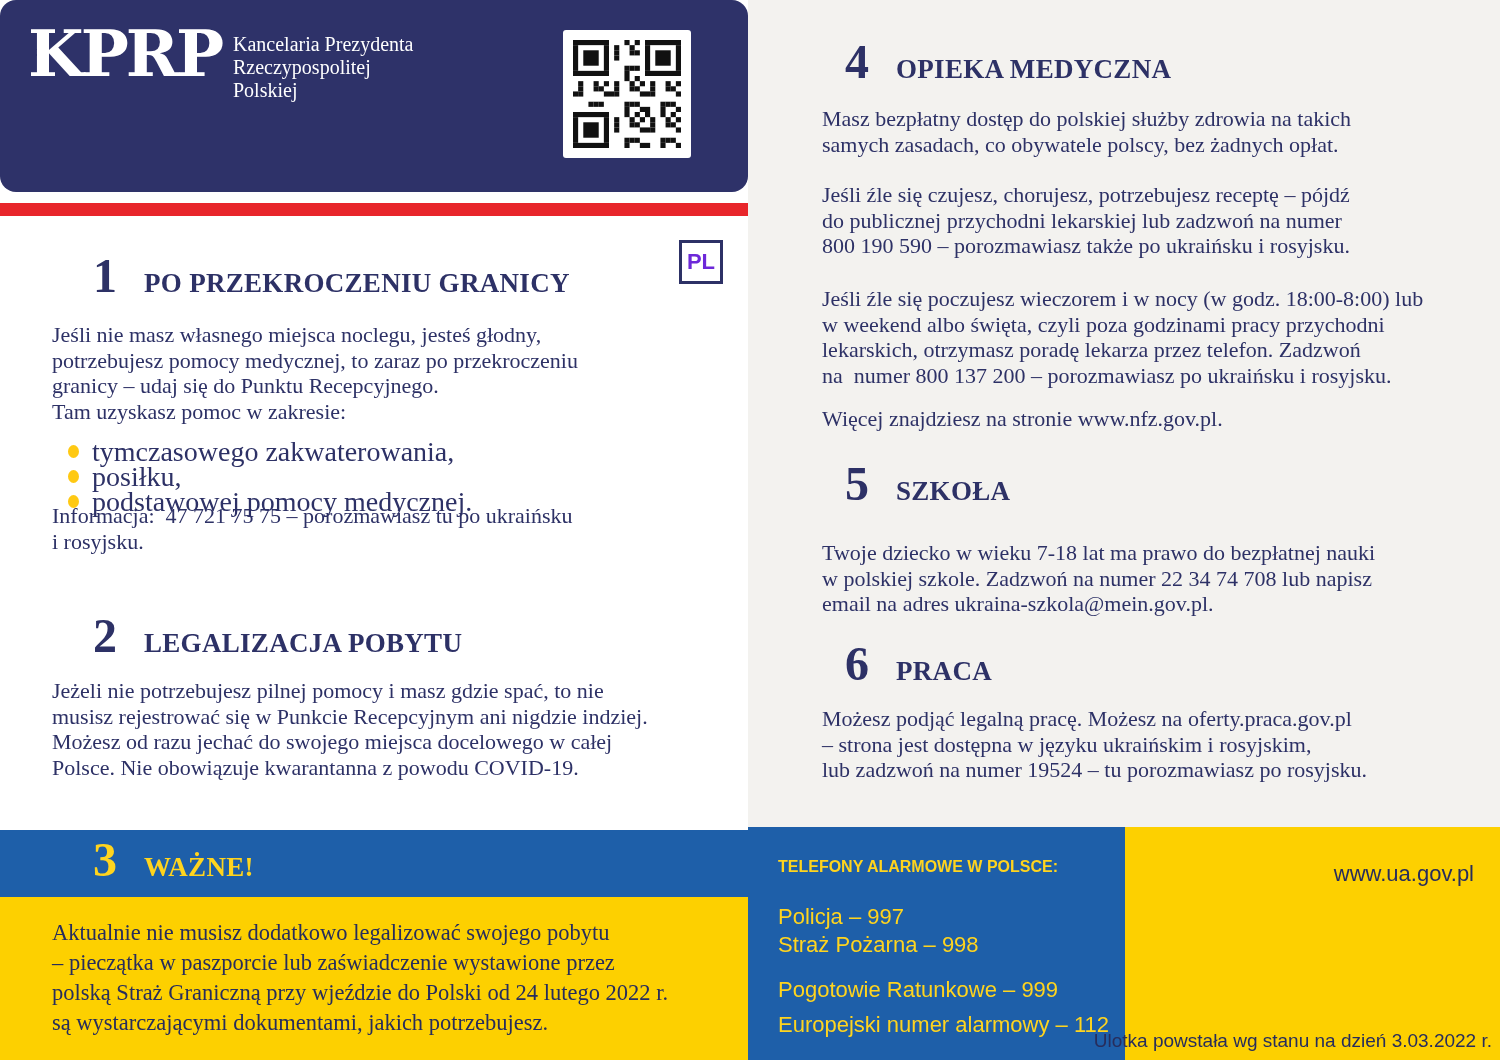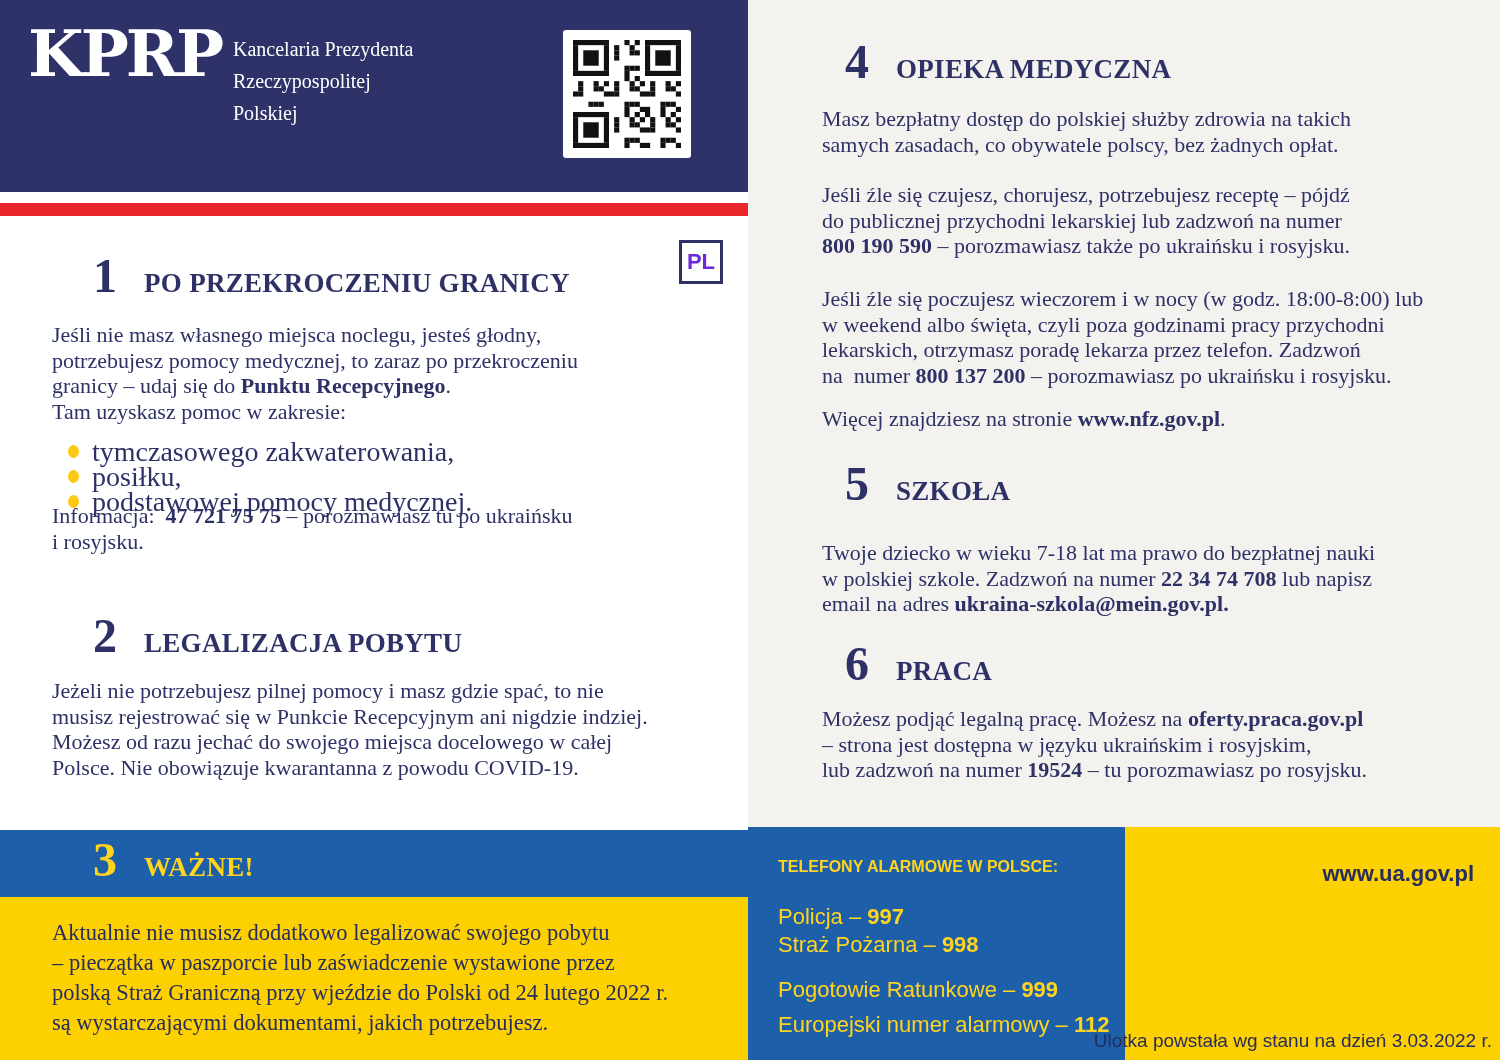--- a/index.html
+++ b/index.html
@@ -1,40 +1,40 @@
 <!DOCTYPE html>
 <html><head>
 <meta charset="utf-8">
 <style>
   html,body{margin:0;padding:0;background:#888;}
   .page{
     position:relative;width:1500px;height:1060px;background:#ffffff;
     overflow:hidden;font-family:"Liberation Serif",serif;color:#2d3166;
   }
   
-  .header{position:absolute;left:0;top:0;width:748px;height:192px;background:#2e3269;}
+  .header{position:absolute;left:0;top:0;width:748px;height:192px;background:#2e3269;border-radius:16px;}
   .logo{position:absolute;left:28px;top:14px;font-family:"DejaVu Serif",serif;
     font-weight:bold;font-size:64px;line-height:80px;color:#ffffff;letter-spacing:-3px;}
-  .org{position:absolute;left:233px;top:33px;font-size:20px;line-height:32px;
+  .org{position:absolute;left:233px;top:33px;font-size:20px;line-height:23px;
     color:#ffffff;white-space:pre-wrap;font-family:"Liberation Serif",serif;}
   .qr{position:absolute;left:563px;top:30px;width:128px;height:128px;background:#ffffff;
     border-radius:3px;display:flex;align-items:center;justify-content:center;}
   .stripe-red{position:absolute;left:0;top:203px;width:748px;height:13px;background:#e8262b;}
   .right-panel{position:absolute;left:748px;top:0;width:752px;height:827px;background:#f3f2ef;}
   
   .pl-badge{position:absolute;left:679px;top:240px;width:44px;height:44px;background:#ffffff;
     border:3px solid #2d3166;box-sizing:border-box;display:flex;align-items:center;justify-content:center;
     font-family:"Liberation Sans",sans-serif;font-weight:bold;font-size:22px;color:#6d28d9;}
   
   .sec-head{position:absolute;display:flex;align-items:baseline;gap:27px;white-space:nowrap;}
   .sec-num{font-size:48px;font-weight:bold;line-height:1;}
   .sec-title{font-size:27px;font-weight:bold;letter-spacing:.3px;}
   
   .body{position:absolute;font-size:22px;line-height:25.5px;white-space:pre-wrap;width:700px;}
-  .b{font-weight:bold;}
+  .b{font-weight:normal;}
   
   .bullets{position:absolute;list-style:none;margin:10px;padding:0;font-size:28px;line-height:25px;text-align:center;}
   .bullets li{display:flex;align-items:center;}
   .dot{width:11px;height:13px;border-radius:50%;background:#ffc913;margin:0 13px 0 6px;flex:0 0 auto;}
   
   .band-blue-left{position:absolute;left:0;top:830px;width:748px;height:67px;background:#1e5fa9;}
   .band-yellow-left{position:absolute;left:0;top:897px;width:748px;height:163px;background:#fdd000;}
   .block-blue-mid{position:absolute;left:748px;top:827px;width:377px;height:233px;background:#1e5fa9;}
   .block-yellow-right{position:absolute;left:1125px;top:827px;width:375px;height:233px;background:#fdd000;}
   .warn-head .sec-num,.warn-head .sec-title{color:#ffd41e;}

